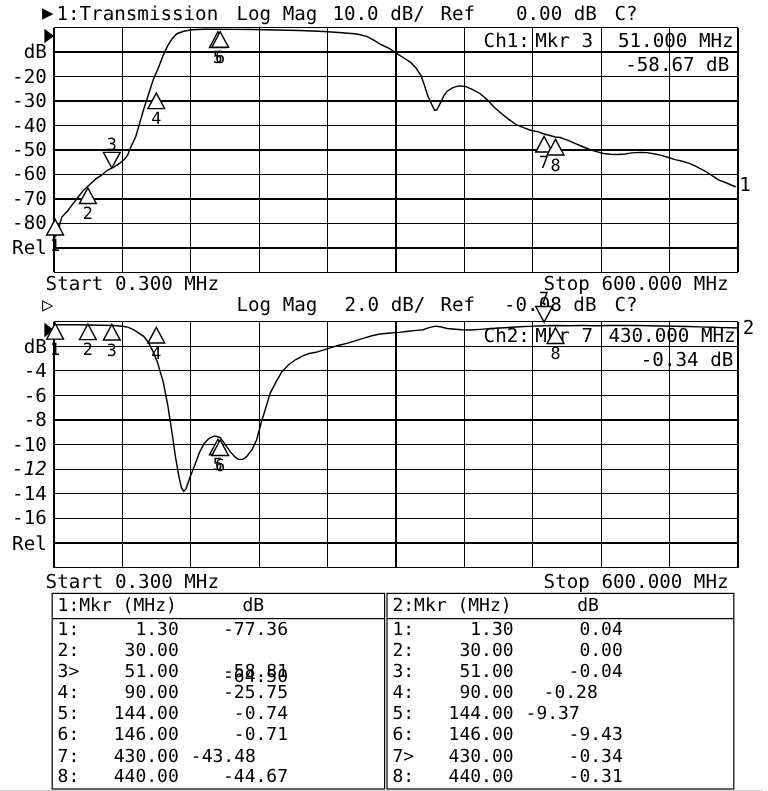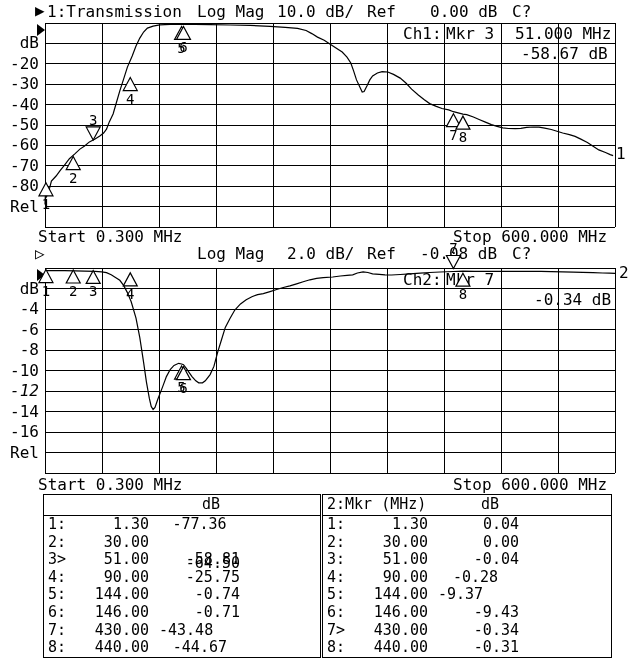--- a/index.html
+++ b/index.html
@@ -63,35 +63,37 @@
       <span class="axis-label" style="top: 342px;">-8</span>
       <span class="axis-label" style="top: 363px;">-10</span>
       <span class="axis-label" style="top: 383px; font-style: italic;">-12</span>
       <span class="axis-label" style="top: 404px;">-14</span>
       <span class="axis-label" style="top: 424px;">-16</span>
       <span class="axis-label" style="top: 445px;">Rel</span>
     </div>
 
   <span class="t" style="left:403px;top:272px;">Ch2:</span>
   <span class="t" style="left:446px;top:272px;">Mkr 7</span>
+  <span class="t" style="left:507px;top:272px;">430.000 MHz</span>
   <span class="t" style="left:534px;top:292px;">-0.34 dB</span>
 
   <span class="t" style="left:619px;top:265px;">2</span>
 
   <span class="t" style="left:38px;top:477px;">Start 0.300 MHz</span>
   <span class="t" style="left:453px;top:477px;">Stop 600.000 MHz</span>
 
   <div class="mtable" id="mtable1" style="left:43px;top:494px;width:276px;height:162px;">
       <div class="mt-head">
+        <span class="mt-cell" style="left: 4px; top: 1px;">1:Mkr (MHz)</span>
         <span class="mt-cell" style="left: 158px; top: 1px;">dB</span>
       </div>
       <div class="mt-row" style="top: 21px;">
         <span class="mt-cell" style="left: 4px; width: 24px; text-align: left;">1:</span>
         <span class="mt-cell" style="left: 30px; width: 75px; text-align: right;">1.30</span>
-        <span class="mt-cell" style="left: 115px; width: 81px; text-align: center;">-77.36</span>
+        <span class="mt-cell" style="left: 115px; width: 81px; text-align: right;">-77.36</span>
       </div>
       <div class="mt-row" style="top: 38.6px;">
         <span class="mt-cell" style="left: 4px; width: 24px; text-align: left;">2:</span>
         <span class="mt-cell" style="left: 30px; width: 75px; text-align: right;">30.00</span>
         <span class="mt-cell" style="left: 115px; width: 81px; text-align: right; margin-top: 21px;">-64.50</span>
       </div>
       <div class="mt-row" style="top: 56.2px;">
         <span class="mt-cell" style="left: 4px; width: 24px; text-align: left;">3&gt;</span>
         <span class="mt-cell" style="left: 30px; width: 75px; text-align: right;">51.00</span>
         <span class="mt-cell" style="left: 115px; width: 81px; text-align: right;">-58.81</span>
@@ -112,21 +114,21 @@
         <span class="mt-cell" style="left: 115px; width: 81px; text-align: right;">-0.71</span>
       </div>
       <div class="mt-row" style="top: 126.6px;">
         <span class="mt-cell" style="left: 4px; width: 24px; text-align: left;">7:</span>
         <span class="mt-cell" style="left: 30px; width: 75px; text-align: right;">430.00</span>
         <span class="mt-cell" style="left: 115px; width: 81px; text-align: left;">-43.48</span>
       </div>
       <div class="mt-row" style="top: 144.2px;">
         <span class="mt-cell" style="left: 4px; width: 24px; text-align: left;">8:</span>
         <span class="mt-cell" style="left: 30px; width: 75px; text-align: right;">440.00</span>
-        <span class="mt-cell" style="left: 102px; width: 81px; text-align: right;">-44.67</span>
+        <span class="mt-cell" style="left: 115px; width: 81px; text-align: right;">-44.67</span>
       </div>
     </div>
   <div class="mtable" id="mtable2" style="left:322px;top:494px;width:288px;height:162px;">
       <div class="mt-head">
         <span class="mt-cell" style="left: 4px; top: 1px;">2:Mkr (MHz)</span>
         <span class="mt-cell" style="left: 158px; top: 1px;">dB</span>
       </div>
       <div class="mt-row" style="top: 21px;">
         <span class="mt-cell" style="left: 4px; width: 24px; text-align: left;">1:</span>
         <span class="mt-cell" style="left: 30px; width: 75px; text-align: right;">1.30</span>

